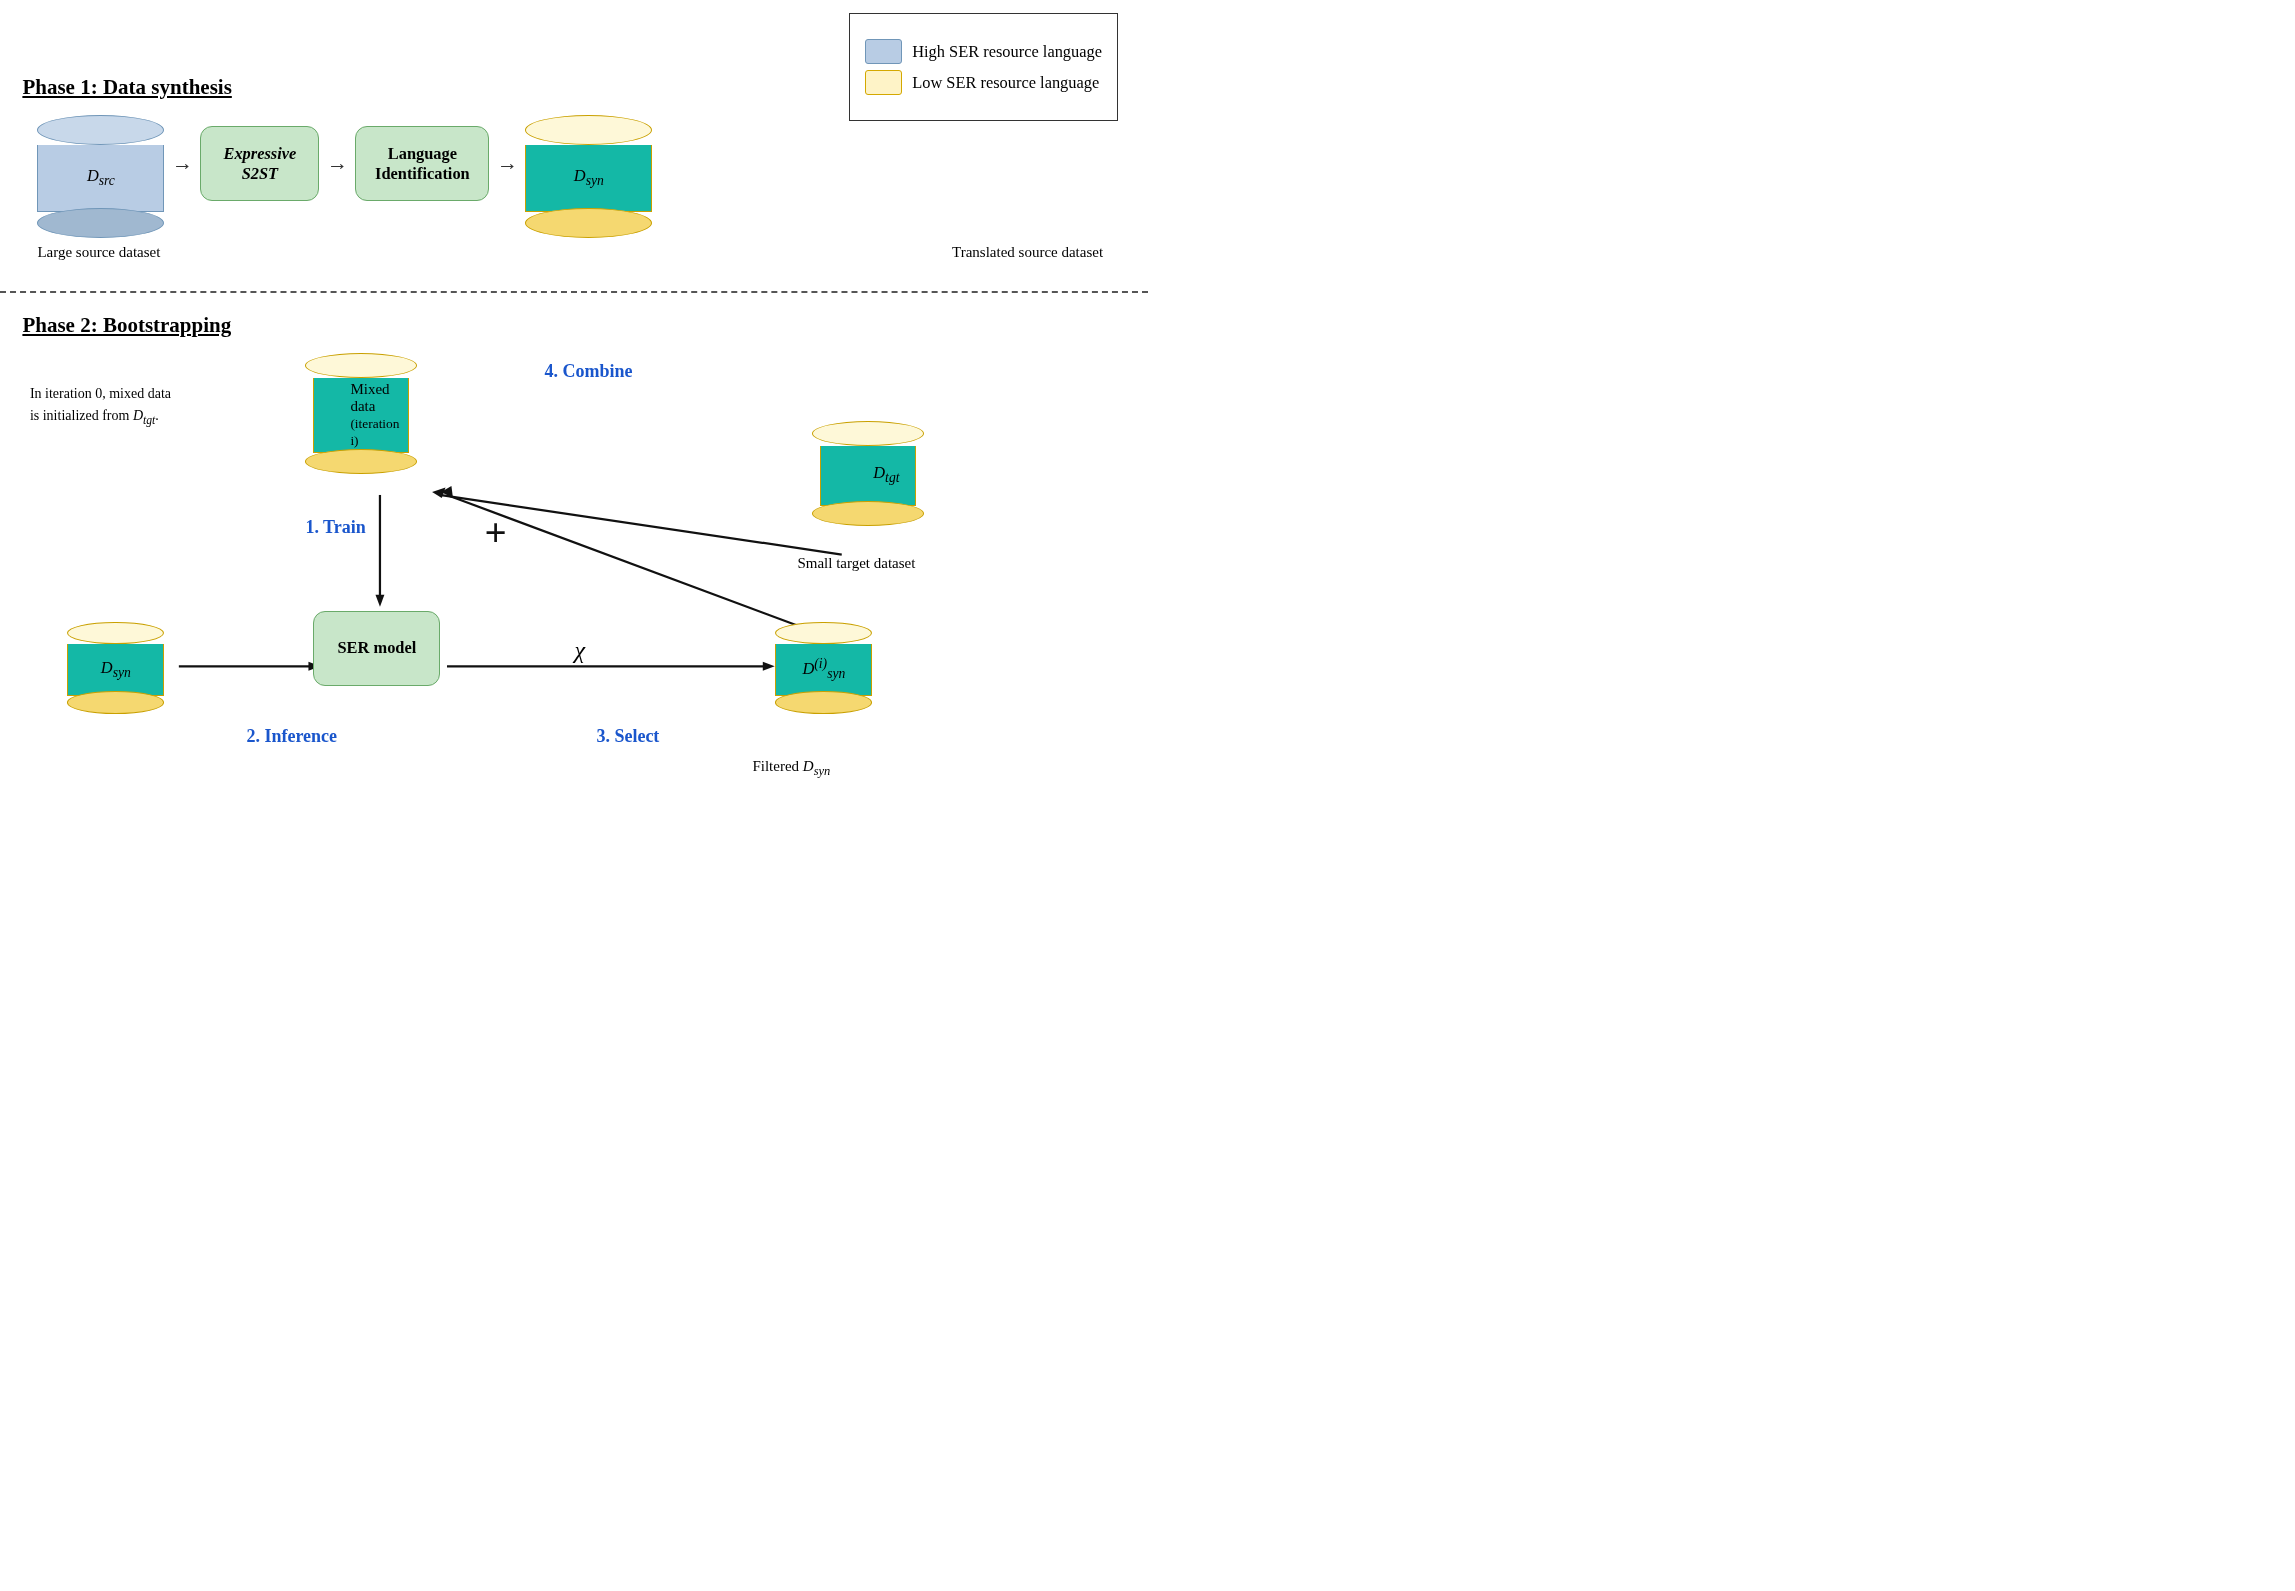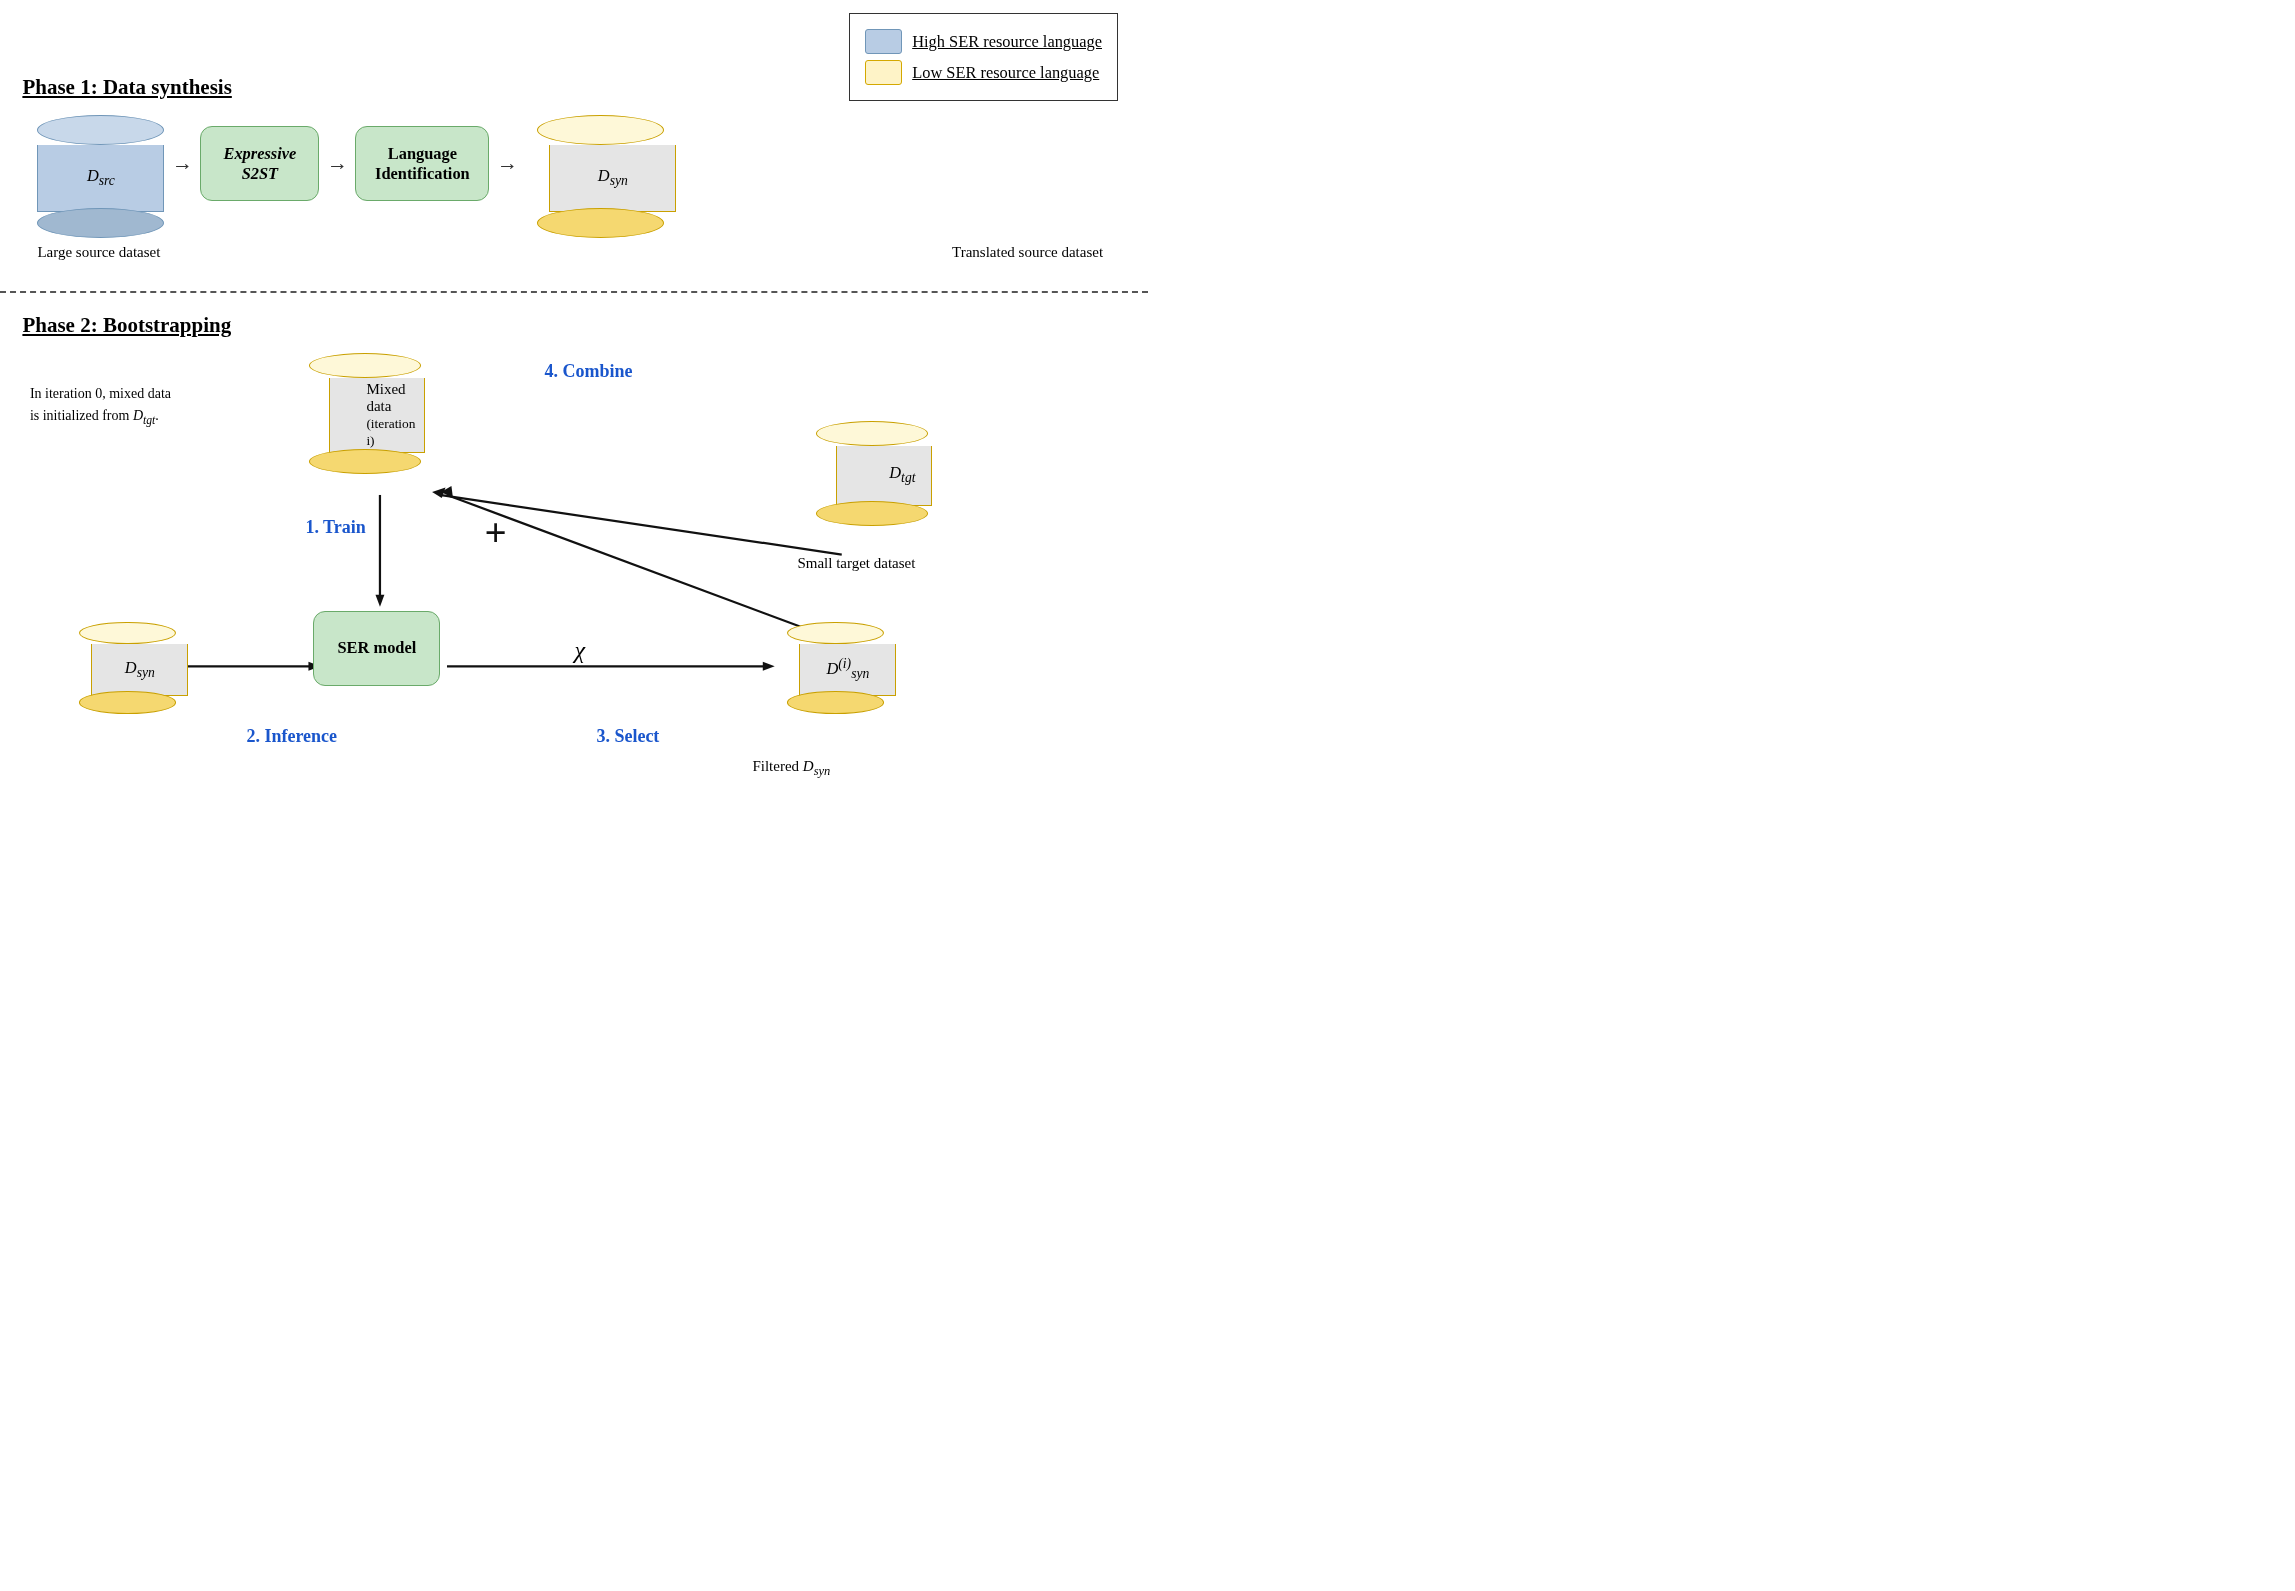--- a/index.html
+++ b/index.html
@@ -18,24 +18,23 @@
       position: relative;
       padding: 15px 22.4px;
     }
 
     
     .legend {
       position: absolute;
       top: 13.4px;
       right: 30px;
       border: 1.5px solid #333;
-      padding: 9px 15px;
+      padding: 19px 15px;
       background: #fff;
       min-width: 238px;
-      text-decoration: underline;
     }
     .legend-item {
       display: flex;
       align-items: center;
       gap: 10.4px;
       margin: 6px 0;
       font-size: 16.4px;
     }
     .legend-box {
       width: 37px;
@@ -139,22 +138,21 @@
       background: #c8d8ea;
     }
     .cyl-blue .cyl-bottom-cap {
       border-color: #7096b8;
       background: #a0b8d0;
     }
 
     
     .cyl-yellow .cyl-body {
       border-color: #c9a000;
-      background: #e5e5e5;
-      margin-left: 24px;
+      background: #14b8a6;
     }
     .cyl-yellow .cyl-top {
       border-color: #c9a000;
       background: #fef8d8;
     }
     .cyl-yellow .cyl-bottom-cap {
       border-color: #c9a000;
       background: #f5d870;
     }
 

